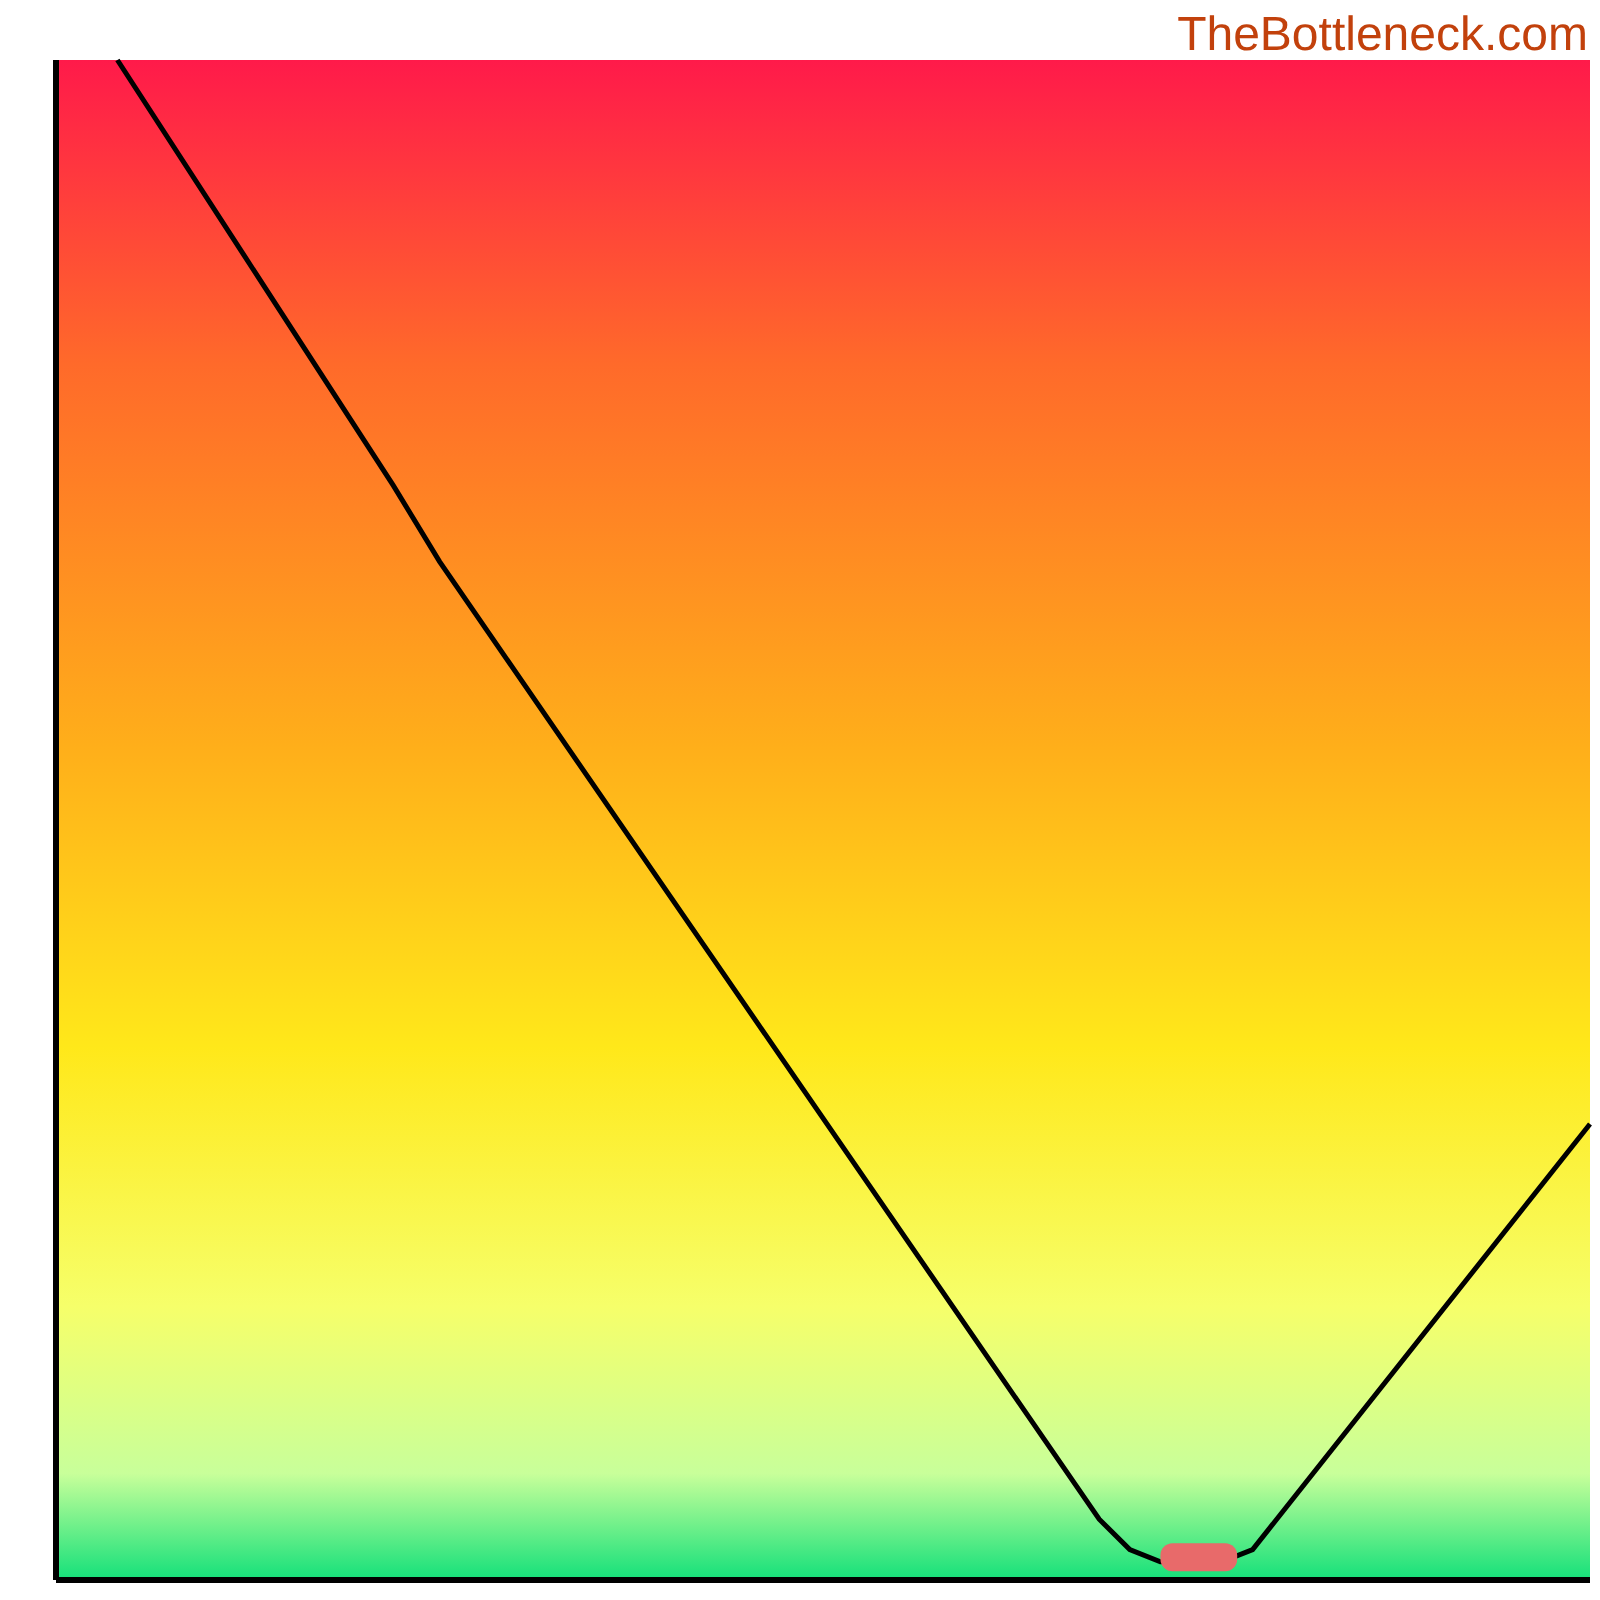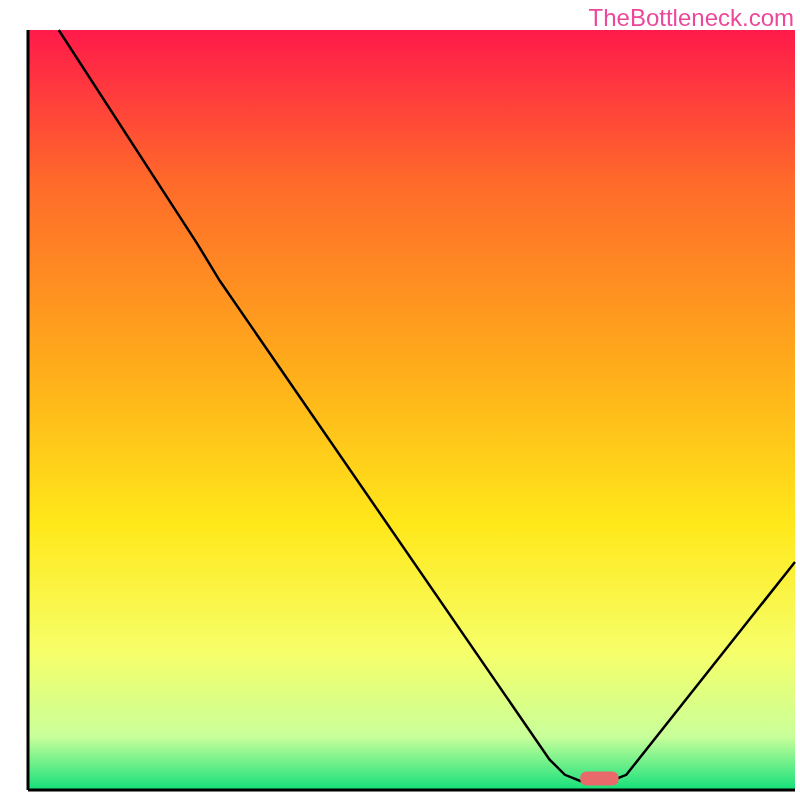--- a/index.html
+++ b/index.html
@@ -14,21 +14,21 @@
     position: relative;
     width: 800px;
     height: 800px;
   }
   .watermark {
     position: absolute;
     top: 4px;
     right: 6px;
     font-family: Arial, sans-serif;
     font-size: 24px;
-    color: #ec4899;
+    color: #c2410c;
     z-index: 10;
   }
   svg {
     display: block;
   }
 </style>
 </head>
 <body>
 
 <div class="chart-container">

